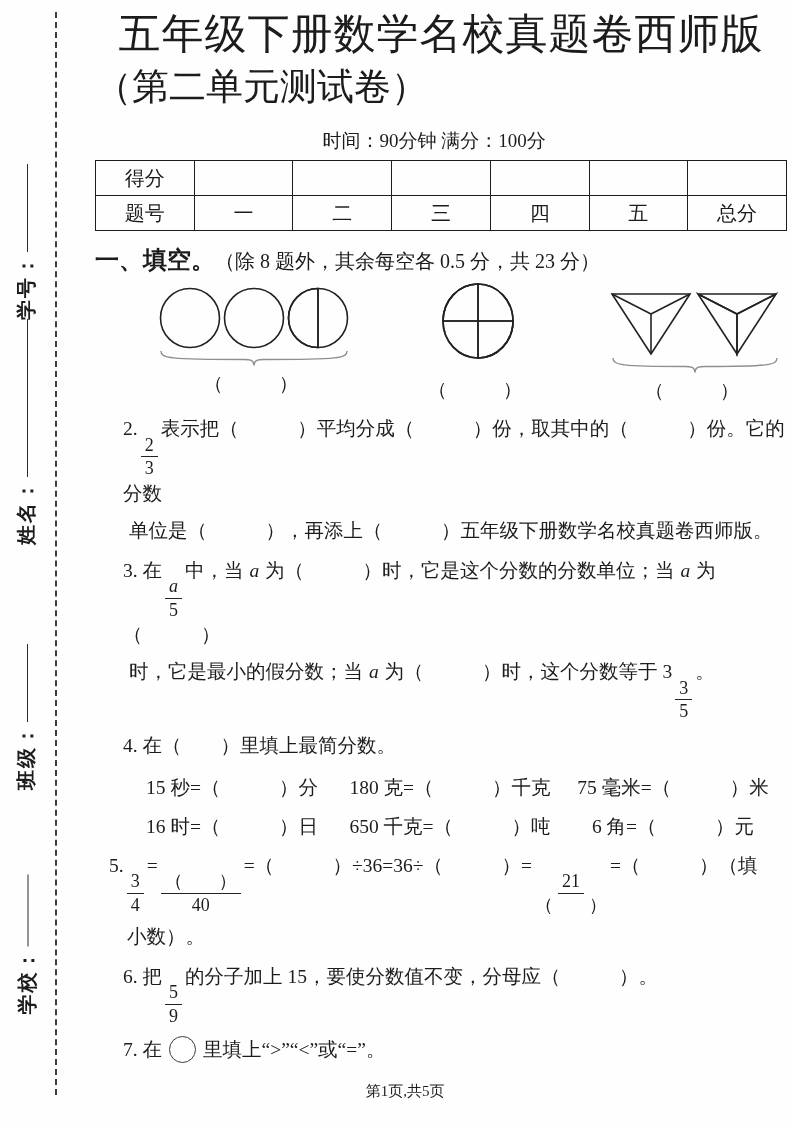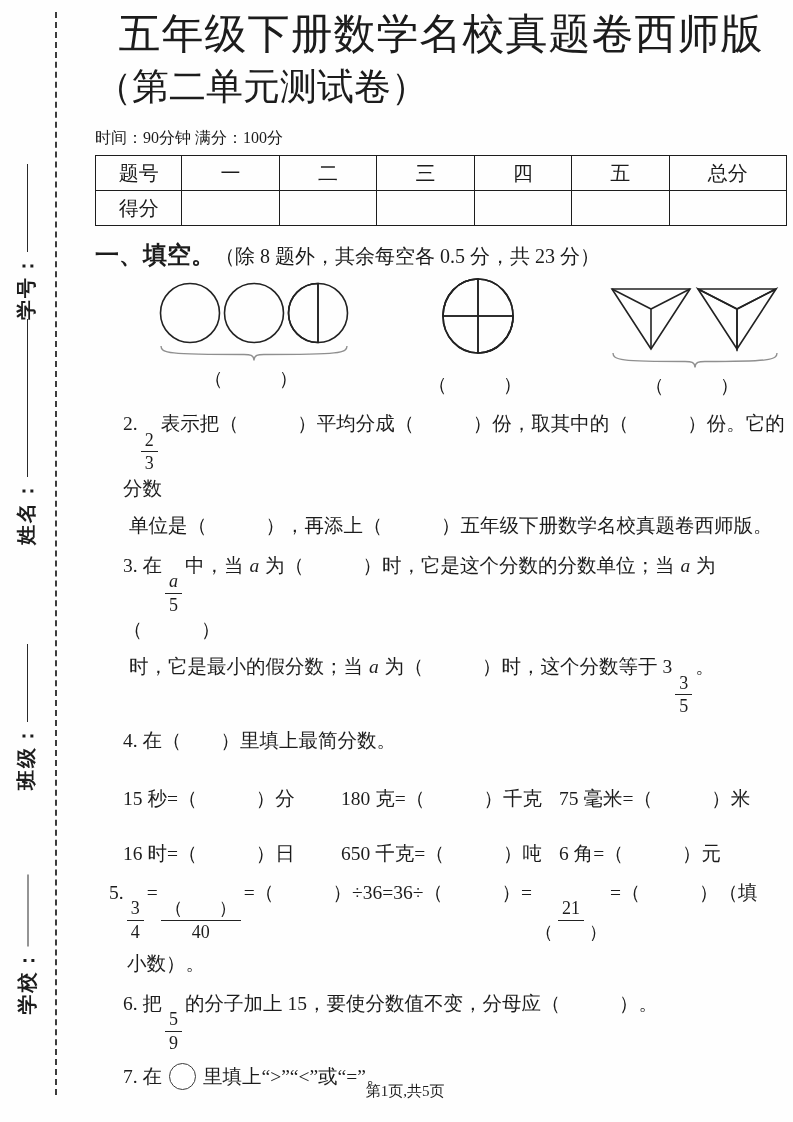--- a/index.html
+++ b/index.html
@@ -18,21 +18,21 @@
   .sf1 { left:-54px; top:227px; width:160px; }
   .sf2 { left:-94px; top:412px; width:240px; }
   .sf3 { left:-49px; top:702px; width:150px; }
   .sf4 { left:-46px; top:929px; width:145px; }
 
   
   .main { position:absolute; left:95px; top:0; width:692px; }
   .paper-title { margin-top:6px; text-align:center; font-size:42px; letter-spacing:1px;
                  white-space:nowrap; }
   .paper-subtitle { margin-top:0; text-align:left; font-size:37px; }
-  .info-line { margin-top:16px; text-align:left; font-size:16px; padding-right:14px; }
+  .info-line { margin-top:16px; text-align:center; font-size:19px; padding-right:14px; }
 
   table.score { width:100%; margin-top:6px; border-collapse:collapse; table-layout:fixed; }
   table.score td, table.score th { border:1.6px solid #1d1d1d; height:35px; text-align:center;
                  font-size:20px; font-weight:normal; }
   table.score .c0 { width:12.5%; } table.score .c6 { width:17%; }
 
   .section-heading { margin-top:13px; font-size:20px; }
   .section-heading b { font-family:"Liberation Sans",sans-serif; font-size:24px; }
 
   .q { font-size:19.5px; line-height:1.55; padding-left:28px; margin-top:9px; }
@@ -50,21 +50,21 @@
   .figures { display:flex; align-items:flex-start; margin-top:10px; padding-left:35px; }
   .fig-group { display:flex; flex-direction:column; align-items:center; }
   .fg2 { margin-left:78px; margin-top:-5px; }
   .fg3 { margin-left:82px; margin-top:5px; }
   .fig-label { font-size:19px; margin-top:2px; letter-spacing:6px; }
   svg .ln { stroke:#222; stroke-width:1.6; fill:none; }
   svg .brace { stroke:#8f8f8f; stroke-width:1.4; fill:none; }
 
   
   .unit-grid { display:grid; grid-template-columns:218px 218px auto; margin-top:4px; }
-  .unit-grid span { display:block; margin-top:24px; white-space:nowrap; }
+  .unit-grid span { display:block; margin-top:8px; white-space:nowrap;text-align:center; }
 
   .page-footer { position:absolute; left:95px; top:1082px; width:620px; text-align:center;
                  font-size:15px; }
 </style>
 </head>
 <body>
 
 <div class="page">
 
   <div class="dashed-divider"></div>
@@ -87,36 +87,36 @@
 
   <div class="main">
 
     <div class="paper-title">五年级下册数学名校真题卷西师版</div>
     <div class="paper-subtitle">（第二单元测试卷）</div>
     <div class="info-line">时间：90分钟  满分：100分</div>
 
     <table class="score">
       <tbody>
           <tr>
+        <td>得分</td>
+        <td></td>
+        <td></td>
+        <td></td>
+        <td></td>
+        <td></td>
+        <td></td>
+      </tr>
+      <tr>
         <th class="c0">题号</th>
         <th>一</th>
         <th>二</th>
         <th>三</th>
         <th>四</th>
         <th>五</th>
         <th class="c6">总分</th>
-      </tr>
-      <tr>
-        <td>得分</td>
-        <td></td>
-        <td></td>
-        <td></td>
-        <td></td>
-        <td></td>
-        <td></td>
       </tr>
     </tbody>
       </table>
 
     <div class="section-heading">
       <b>一、填空。</b><span>（除 8 题外，其余每空各 0.5 分，共 23 分）</span>
     </div>
 
     <div class="q">
       <div class="figures">

